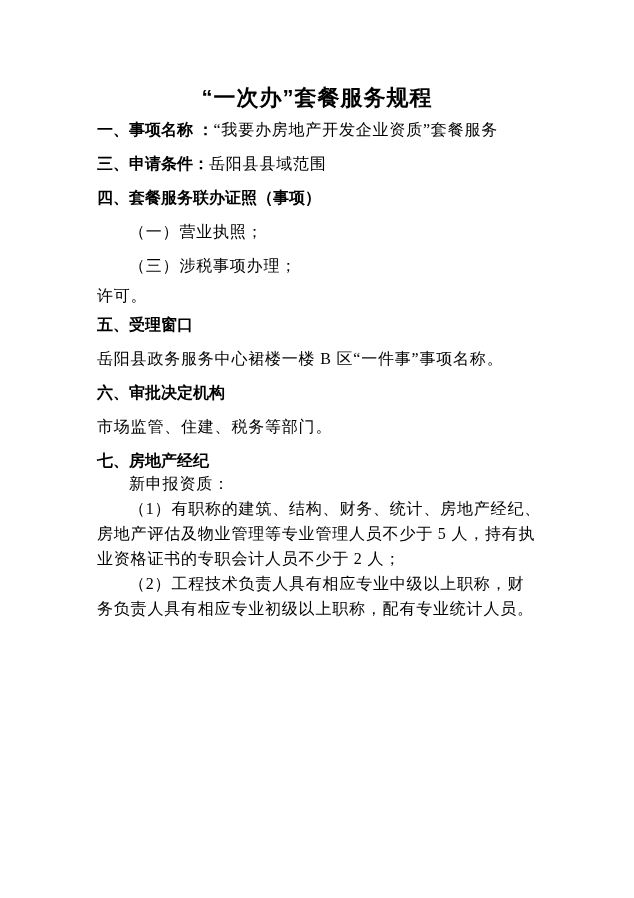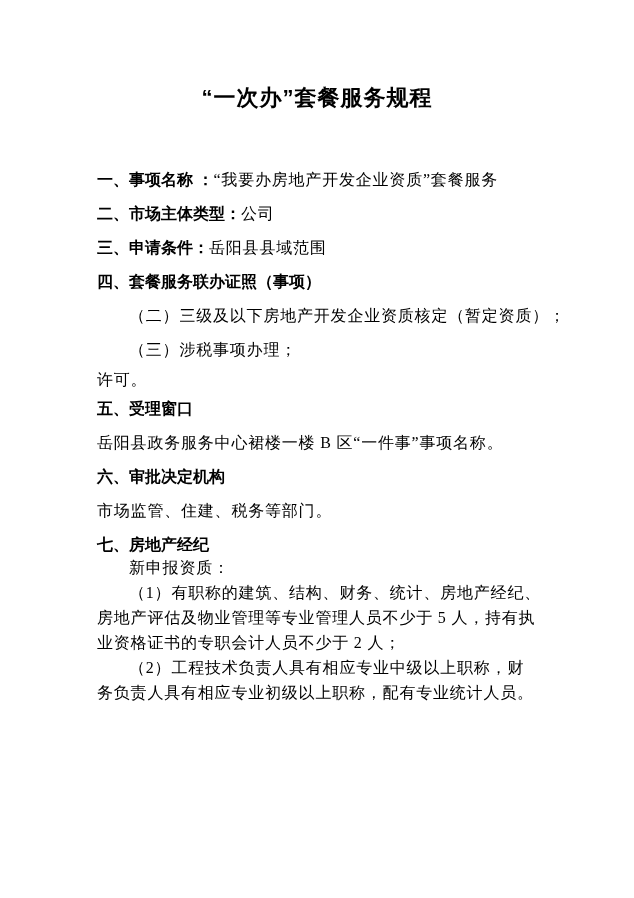--- a/index.html
+++ b/index.html
@@ -20,21 +20,20 @@
   .title {
     text-align: center;
     font-family: "Liberation Sans", "DejaVu Sans", sans-serif;
     font-weight: 700;
     font-size: 22px;
     line-height: 30px;
     letter-spacing: 1px;
     white-space: pre;
   }
   .content {
-    margin-top: 50px;
     padding-left: 97px;
     padding-right: 52px;
   }
   .ln { white-space: pre; line-height: 34px; }
   
   .h, .hl {
     font-family: "Liberation Sans", "DejaVu Sans", sans-serif;
     font-weight: 700;
     font-size: 16px;
     letter-spacing: 0px;
@@ -51,24 +50,23 @@
   .sh  { line-height: 25px; }  
   .up  { margin-top: -7px; }
 </style>
 </head>
 <body>
 
 <div class="page">
   <div class="title">“一次办”套餐服务规程</div>
   <div class="content">
       <div class="ln h"><span class="hl">一、事项名称 ：</span><span class="hv">“我要办房地产开发企业资质”套餐服务</span></div>
-      <div class="ln h"><span class="hl">二、市场主体类型：</span><span class="hv">公司</span></div>
       <div class="ln h"><span class="hl">三、申请条件：</span><span class="hv">岳阳县县域范围</span></div>
       <div class="ln h"><span class="hl">四、套餐服务联办证照（事项）</span></div>
-      <div class="ln s ind"><span class="hv">（二）三级及以下房地产开发企业资质核定（暂定资质）；</span></div>
+      <div class="ln s ind"><span class="hv">（一）营业执照；</span></div>
       <div class="ln s ind"><span class="hv">（三）涉税事项办理；</span></div>
       <div class="ln s sh"><span class="hv">许可。</span></div>
       <div class="ln h"><span class="hl">五、受理窗口</span></div>
       <div class="ln s"><span class="hv">岳阳县政务服务中心裙楼一楼 B 区“一件事”事项名称。</span></div>
       <div class="ln h"><span class="hl">六、审批决定机构</span></div>
       <div class="ln s"><span class="hv">市场监管、住建、税务等部门。</span></div>
       <div class="ln h"><span class="hl">七、房地产经纪</span></div>
       <div class="ln s t ind up"><span class="hv">新申报资质：</span></div>
       <div class="ln s t ind"><span class="hv">（1）有职称的建筑、结构、财务、统计、房地产经纪、</span></div>
       <div class="ln s t"><span class="hv">房地产评估及物业管理等专业管理人员不少于 5 人，持有执</span></div>

